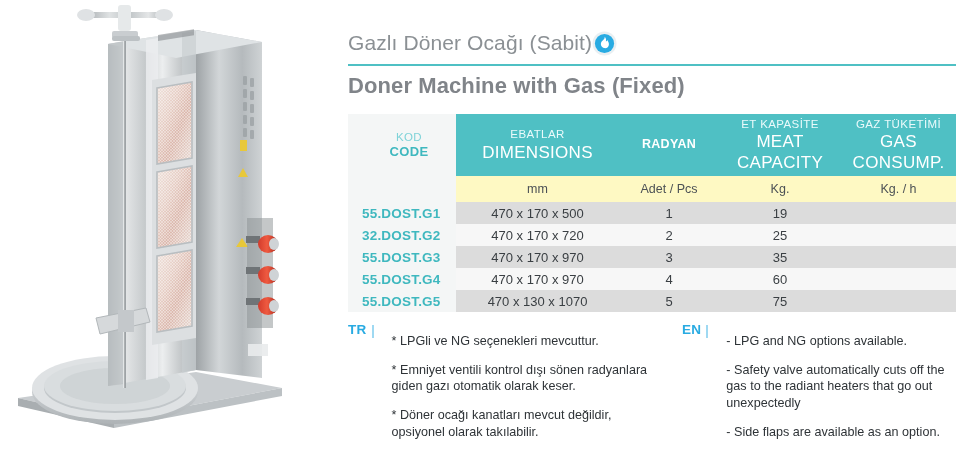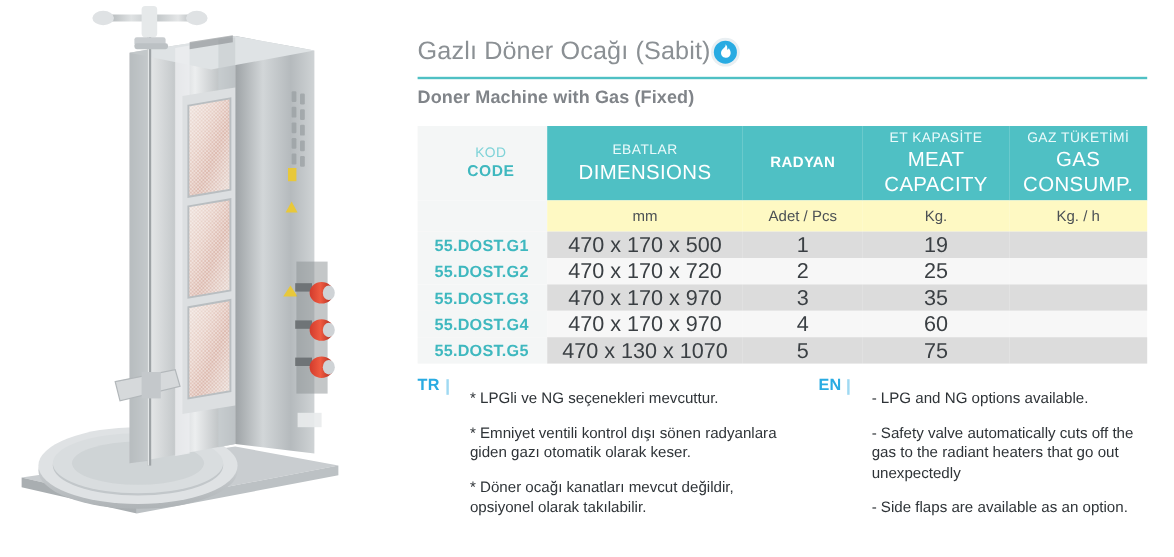--- a/index.html
+++ b/index.html
@@ -19,21 +19,21 @@
   .spec-pane { position: relative; width: 646px; height: 464px; padding: 28px 22px 0 16px; }
 
   .title-tr {
     font-size: 21px; color: #8b9094; font-weight: 400;
     letter-spacing: .1px; display: flex; align-items: center; gap: 0;
     height: 30px;
   }
   .gas-badge { width: 25px; height: 25px; flex: 0 0 25px; display:block; }
   .rule-teal { height: 2px; background: #4fc0c4; margin: 6px 0 7px 0; width: 608px; }
   .title-en {
-    font-size: 15px; font-weight: 700; color: #808489;
+    font-size: 22px; font-weight: 700; color: #808489;
     letter-spacing: .1px; margin-bottom: 15px;
   }
 
   
   table.spec { border-collapse: collapse; width: 608px; table-layout: fixed; }
   col.c-code { width: 108px; }
   col.c-dim  { width: 163px; }
   col.c-rad  { width: 100px; }
   col.c-cap  { width: 122px; }
   col.c-gas  { width: 115px; }
@@ -49,21 +49,21 @@
   th.hd-teal {
     background: #4fc0c4; height: 62px; text-align: center; color:#fff; line-height: 1.25;
   }
   th.hd-teal .l1 { display:block; font-size: 11.5px; font-weight: 400; letter-spacing:.4px; color:#eafafb; }
   th.hd-teal .l2 { display:block; font-size: 17px; font-weight: 400; letter-spacing:.3px; }
   th.hd-teal.single .l2 { font-size: 12.5px; font-weight: 700; }
 
   tr.units td { height: 26px; font-size: 12.5px; color: #4c5155; text-align: center; background:#fef9c3; }
   tr.units td.u-code { background: #f4f6f6; }
 
-  tbody.rows td { height: 22px; font-size: 18px; color: #3a3f43; text-align: center; }
+  tbody.rows td { height: 22px; font-size: 13px; color: #3a3f43; text-align: center; }
   tbody.rows td.code {
     background: #f4f6f6; color: #3fb8bf; font-weight: 700; font-size: 13.5px;
     text-align: left; padding-left: 14px; letter-spacing: .2px;
   }
   tbody.rows tr.odd td { background: #dcdcdc; }
   tbody.rows tr.even td { background: #f7f7f7; }
   tbody.rows tr.odd td.code, tbody.rows tr.even td.code { background: #f4f6f6; }
 
   
   .notes { display: flex; width: 614px; margin-top: 9px; }
@@ -296,21 +296,21 @@
       </tbody>
       <tbody class="rows">
         <tr class="odd">
           <td class="code">55.DOST.G1</td>
           <td>470 x 170 x 500</td>
           <td>1</td>
           <td>19</td>
           <td></td>
         </tr>
         <tr class="even">
-          <td class="code">55.DOST.G2</td>
+          <td class="code">32.DOST.G2</td>
           <td>470 x 170 x 720</td>
           <td>2</td>
           <td>25</td>
           <td></td>
         </tr>
         <tr class="odd">
           <td class="code">55.DOST.G3</td>
           <td>470 x 170 x 970</td>
           <td>3</td>
           <td>35</td>

